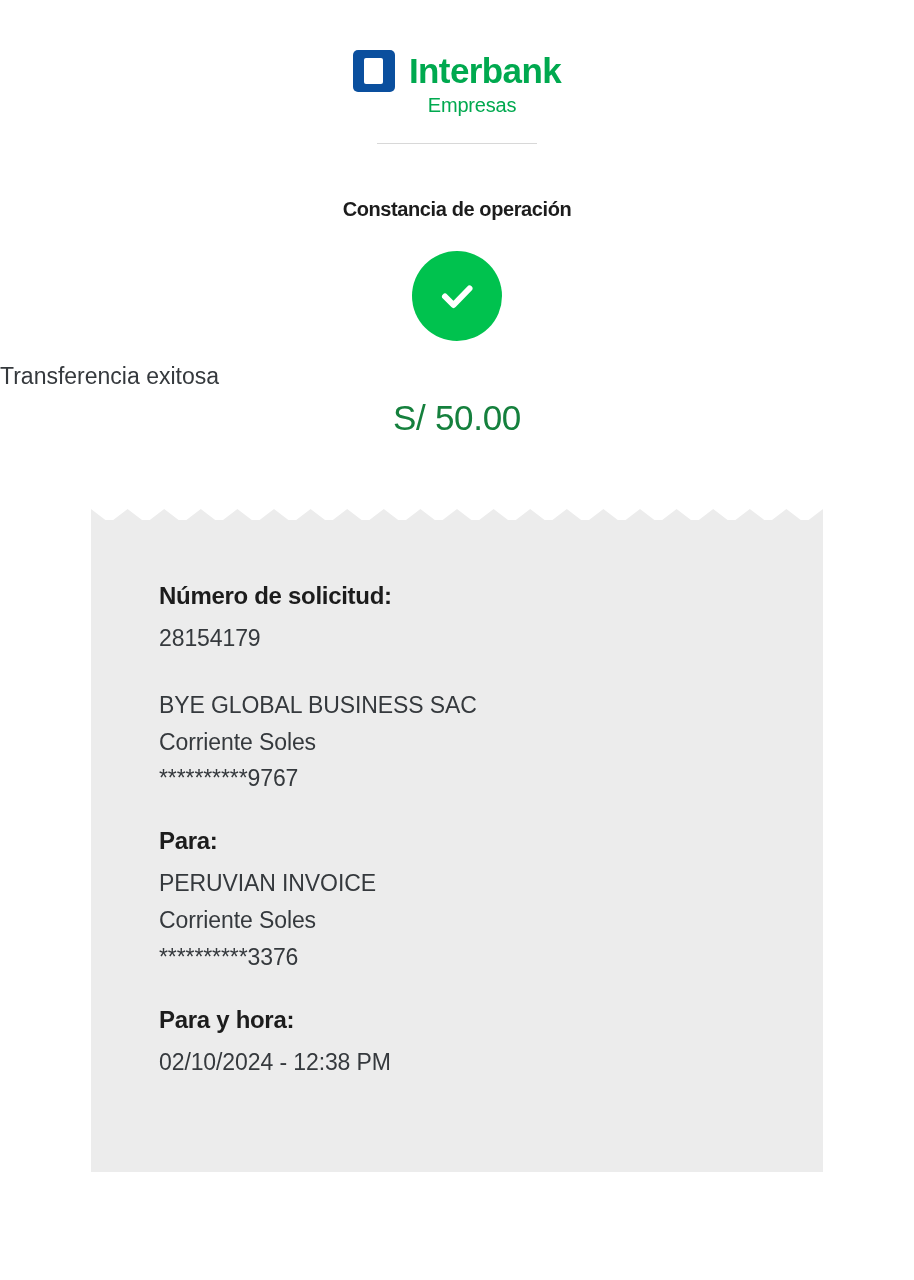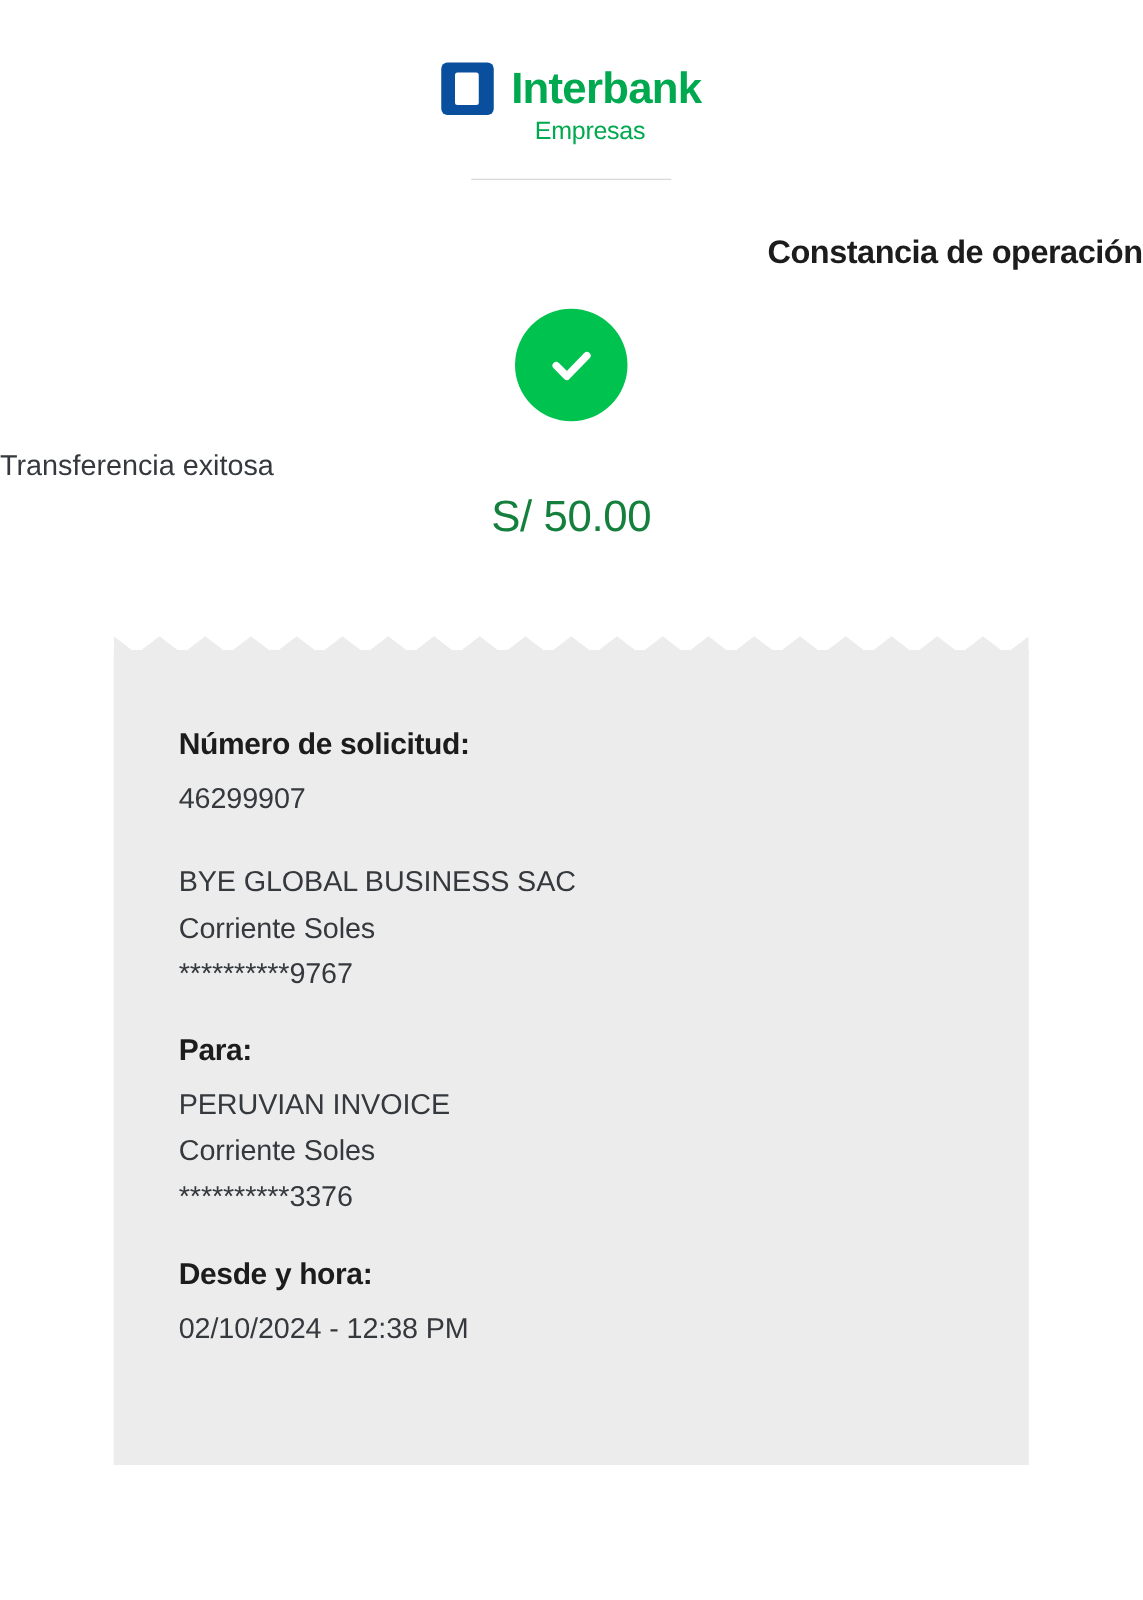--- a/index.html
+++ b/index.html
@@ -62,23 +62,23 @@
   }
   .divider {
     margin: 26px auto 0;
     width: 160px;
     height: 1px;
     background: #d8d8d8;
   }
 
   
   .doc-title {
-    margin-top: 42px;
-    text-align: right;
-    font-size: 26px;
+    margin-top: 54px;
+    text-align: center;
+    font-size: 20px;
     font-weight: bold;
     color: #1c1c1c;
     letter-spacing: -0.4px;
   }
 
   
   .check-wrap {
     margin-top: 30px;
     display: flex;
     justify-content: center;
@@ -106,21 +106,21 @@
     letter-spacing: -0.3px;
   }
 
   
   .receipt {
     position: absolute;
     left: 91px;
     top: 520px;
     width: 732px;
     background: #ececec;
-    padding: 62px 52px 40px;
+    padding: 62px 68px 40px;
     min-height: 652px;
   }
   .zigzag {
     position: absolute;
     left: 91px;
     top: 505px;
     width: 732px;
     height: 18px;
     background: #ececec;
     -webkit-clip-path: polygon(
@@ -183,31 +183,31 @@
   </div>
 
   <div class="status-text">Transferencia exitosa</div>
   <div class="amount">S/ 50.00</div>
 
   <div class="zigzag"></div>
   <div class="receipt">
 
     <div class="field">
       <div class="field-label">Número de solicitud:</div>
-      <div class="field-value">46299907</div>
+      <div class="field-value">28154179</div>
     </div>
 
     <div class="field">
       <div class="field-value">BYE GLOBAL BUSINESS SAC<br>Corriente Soles<br>**********9767</div>
     </div>
 
     <div class="field">
       <div class="field-label">Para:</div>
       <div class="field-value">PERUVIAN INVOICE<br>Corriente Soles<br>**********3376</div>
     </div>
 
     <div class="field">
-      <div class="field-label">Desde y hora:</div>
+      <div class="field-label">Para y hora:</div>
       <div class="field-value">02/10/2024 - 12:38 PM</div>
     </div>
 
   </div>
 </div>
 
 </body></html>

